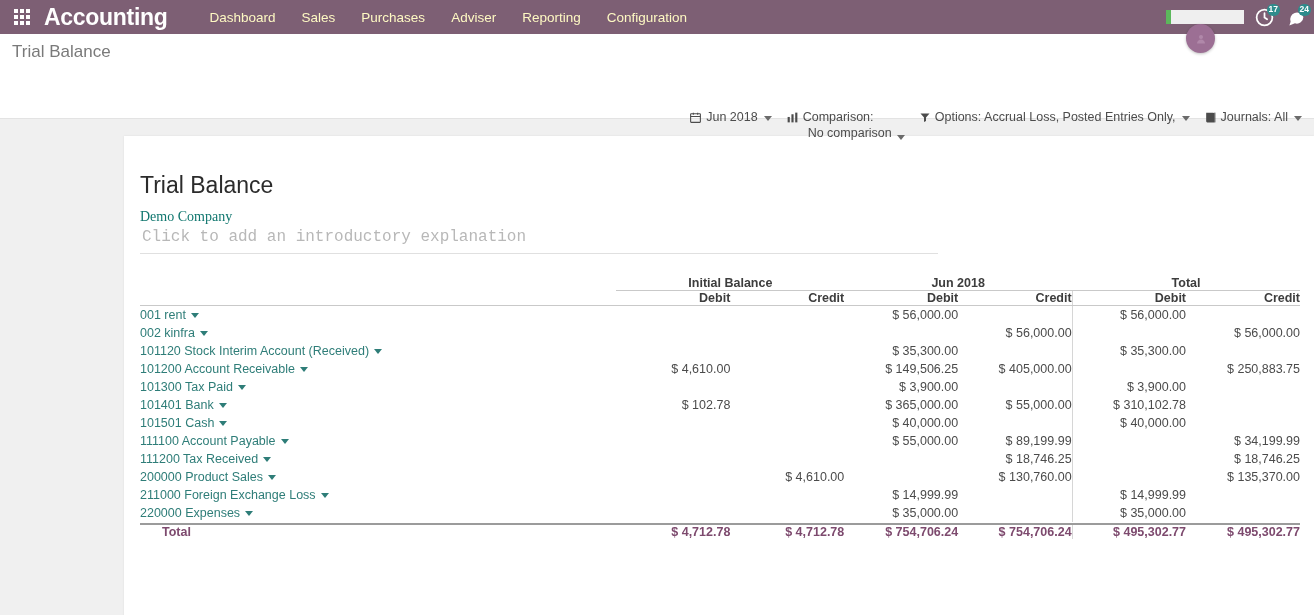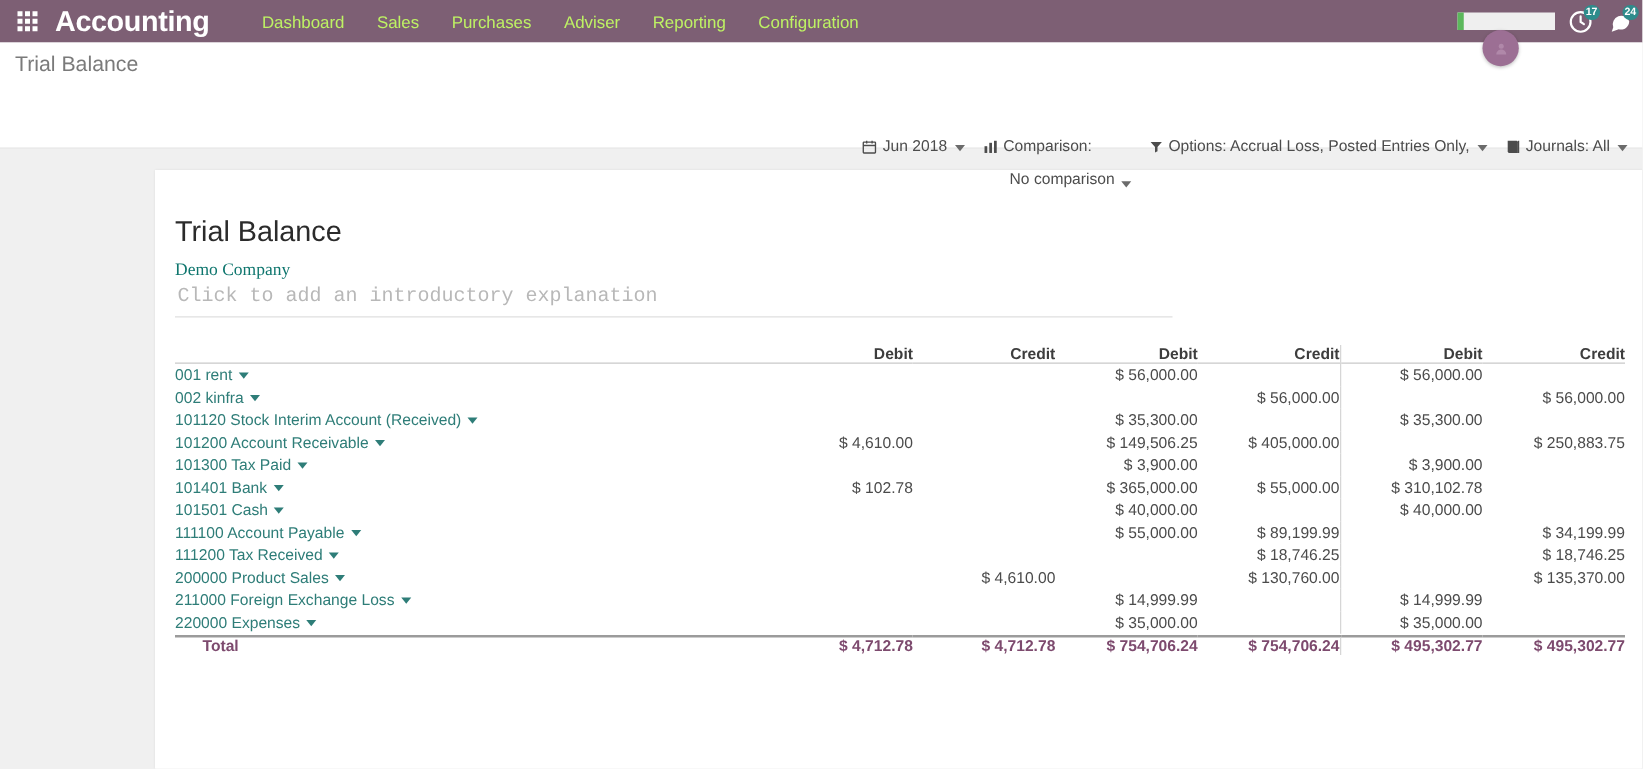--- a/index.html
+++ b/index.html
@@ -35,21 +35,21 @@
     font-weight: bold;
     color: #ffffff;
     letter-spacing: -0.3px;
     margin-right: 42px;
     cursor: pointer;
     white-space: nowrap;
   }
   .menu { display: flex; align-items: center; gap: 26px; }
   .menu-item {
     font-size: 13.5px;
-    color: #bef264;
+    color: #fef9c3;
     cursor: pointer;
     white-space: nowrap;
   }
   .topbar-right {
     position: absolute;
     right: 8px;
     top: 0;
     height: 34px;
     display: flex;
     align-items: center;
@@ -147,21 +147,21 @@
   .filter .ic svg { display: block; }
   .caret {
     display: inline-block;
     width: 0; height: 0;
     border-left: 4px solid transparent;
     border-right: 4px solid transparent;
     border-top: 5px solid #6b6b6b;
     margin-top: 6px;
     margin-left: 2px;
   }
-  .comparison-block { display: flex; flex-direction: column; gap: 12px; }
+  .comparison-block { display: flex; flex-direction: column; gap: 2px; }
   .comparison-line2 {
     display: flex; align-items: flex-end; gap: 3px;
     justify-content: flex-start;
     padding-left: 22px;
   }
 
   
   .page-bg {
     background: #f0f0f0;
     height: 496px;
@@ -386,20 +386,26 @@
       <colgroup>
         <col style="width:460px">
         <col style="width:110px">
           <col style="width:110px">
         <col style="width:110px">
           <col style="width:110px">
         <col style="width:110px">
           <col style="width:110px">
       </colgroup>
       <thead>
+        <tr class="grp-head">
+          <th class="blank"></th>
+          <th colspan="2">Initial Balance</th>
+          <th colspan="2">Jun 2018</th>
+          <th colspan="2">Total</th>
+        </tr>
         <tr class="sub-head">
           <th class="blank"></th>
           <th>Debit</th>
           <th>Credit</th>
           <th>Debit</th>
           <th>Credit</th>
           <th class="sep-l">Debit</th>
           <th>Credit</th>
         </tr>
       </thead>

